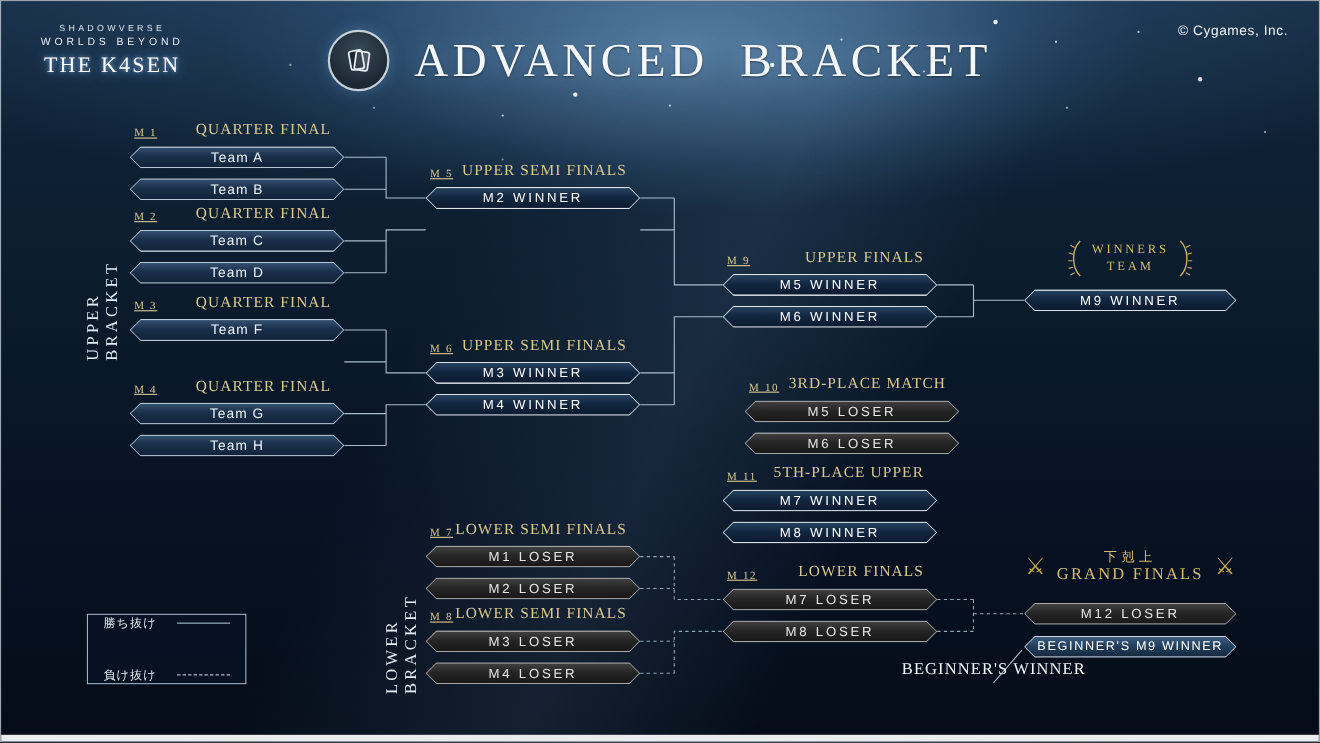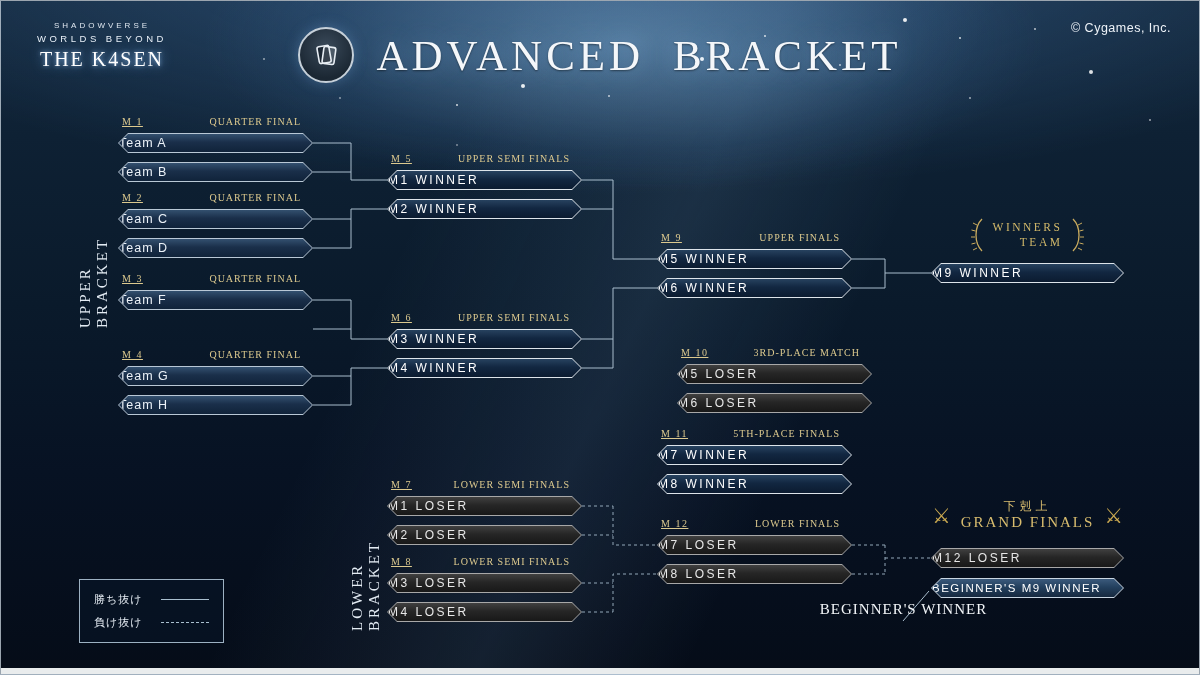--- a/index.html
+++ b/index.html
@@ -39,54 +39,54 @@
   .copyright{position:absolute;right:28px;top:20px;font-size:12.5px;color:#eef3f8;letter-spacing:.5px;}
   
   .side-label{position:absolute;writing-mode:vertical-rl;transform:rotate(180deg);
     font-family:"Liberation Serif",serif;font-size:15px;letter-spacing:3px;color:#e3ebf3;}
   .side-label.upper{left:76px;top:205px;height:122px;}
   .side-label.lower{left:348px;top:490px;height:140px;}
   
   .match{position:absolute;width:195px;}
   .match-head{display:flex;justify-content:space-between;align-items:flex-end;height:14px;margin-bottom:6px;}
   .m-id{font-family:"Liberation Serif",serif;font-size:10px;letter-spacing:1.5px;color:#dcc98e;padding-left:4px;text-decoration:underline;}
-  .m-type{font-family:"Liberation Serif",serif;font-size:10px;letter-spacing:1px;color:#dcc98e;padding-right:12px;}
+  .m-type{font-family:"Liberation Serif",serif;font-size:14px;letter-spacing:1px;color:#dcc98e;padding-right:12px;}
   .hex{position:relative;width:195px;height:20px;margin-bottom:9px;
     clip-path:polygon(10px 0,calc(100% - 10px) 0,100% 50%,calc(100% - 10px) 100%,10px 100%,0 50%);}
-  .hex-in{position:absolute;inset:1px;display:flex;align-items:center;
+  .hex-in{position:absolute;inset:1px;display:flex;align-items:center;justify-content:center;
     clip-path:polygon(9px 0,calc(100% - 9px) 0,100% 50%,calc(100% - 9px) 100%,9px 100%,0 50%);}
   .team{background:#b9c8d6;}
   .team .hex-in{background:linear-gradient(180deg,#33506f 0%,#1a2f4a 45%,#10233a 100%);
     color:#ecf2f8;font-size:12.5px;letter-spacing:1px;}
   .winner{background:#dde4ea;}
   .winner .hex-in{background:linear-gradient(180deg,#27425f 0%,#122741 45%,#0b1b30 100%);
     color:#ffffff;font-size:12px;letter-spacing:2.5px;}
   .loser{background:#a8a8a8;}
   .loser .hex-in{background:linear-gradient(180deg,#404040 0%,#262626 45%,#181818 100%);
     color:#e7e7e7;font-size:12px;letter-spacing:2.5px;}
   .beginner{background:#c9d6e2;}
   .beginner .hex-in{background:linear-gradient(180deg,#3b5a7c 0%,#23405e 45%,#16293f 100%);
     color:#fff;font-size:11.5px;letter-spacing:1.5px;}
   .final-abs{position:absolute;width:193px;margin:0;}
   
   .winners-emblem{position:absolute;left:930px;top:216px;width:193px;display:flex;align-items:center;justify-content:center;gap:8px;color:#d2b96a;}
-  .emblem-text{text-align:right;font-family:"Liberation Serif",serif;line-height:1.3;}
+  .emblem-text{text-align:center;font-family:"Liberation Serif",serif;line-height:1.3;}
   .emblem-text div{font-size:11.5px;letter-spacing:2.5px;}
   .laurel{display:flex;}
   .laurel.right svg{transform:scaleX(-1);}
   .grand-header{position:absolute;left:915px;top:498px;width:223px;display:flex;align-items:center;justify-content:center;gap:10px;color:#cfac55;}
   .sword{font-size:21px;line-height:1;color:#c9a850;}
   .grand-text{text-align:center;line-height:1.2;}
   .grand-jp{font-size:12px;letter-spacing:4px;color:#d8bc6e;}
   .grand-en{font-family:"Liberation Serif",serif;font-size:15px;letter-spacing:2px;color:#d8bc6e;}
   .beginners-winner{position:absolute;left:795px;top:600px;width:215px;text-align:center;
     font-family:"Liberation Serif",serif;font-size:15px;letter-spacing:1px;color:#f3f6f9;}
   
   .legend{position:absolute;left:78px;top:557px;width:145px;height:64px;box-sizing:border-box;
-    border:1px solid #9db1c2;background:rgba(8,22,40,.55);padding:12px 14px;display:flex;flex-direction:column;justify-content:space-between;margin-top:21px;}
+    border:1px solid #9db1c2;background:rgba(8,22,40,.55);padding:0 14px;display:flex;flex-direction:column;justify-content:space-between;}
   .legend-row{display:flex;align-items:center;justify-content:space-between;}
   .legend-label{font-size:11px;color:#e6edf4;letter-spacing:1px;}
   .leg-line{width:48px;height:0;border-top:1px solid #a9bfcf;}
   .leg-line.dashed{border-top-style:dashed;}
   .lines{position:absolute;left:0;top:0;}
 </style>
 </head>
 <body>
 
 <div class="stage">
@@ -192,25 +192,20 @@
       </div>
   </div>
 
   <div class="match" style="left:386px;top:149px;">
     <div class="match-head">
       <span class="m-id">M 5</span>
       <span class="m-type">UPPER SEMI FINALS</span>
     </div>
     <div class="hex winner">
         <div class="hex-in">
-          <span>M1 WINNER</span>
-        </div>
-      </div>
-    <div class="hex winner">
-        <div class="hex-in">
           <span>M2 WINNER</span>
         </div>
       </div>
   </div>
 
   <div class="match" style="left:386px;top:308px;">
     <div class="match-head">
       <span class="m-id">M 6</span>
       <span class="m-type">UPPER SEMI FINALS</span>
     </div>
@@ -290,21 +285,21 @@
     <div class="hex loser">
         <div class="hex-in">
           <span>M6 LOSER</span>
         </div>
       </div>
   </div>
 
   <div class="match" style="left:656px;top:424px;">
     <div class="match-head">
       <span class="m-id">M 11</span>
-      <span class="m-type">5TH-PLACE FINALS</span>
+      <span class="m-type">5TH-PLACE UPPER</span>
     </div>
     <div class="hex winner">
         <div class="hex-in">
           <span>M7 WINNER</span>
         </div>
       </div>
     <div class="hex winner">
         <div class="hex-in">
           <span>M8 WINNER</span>
         </div>

